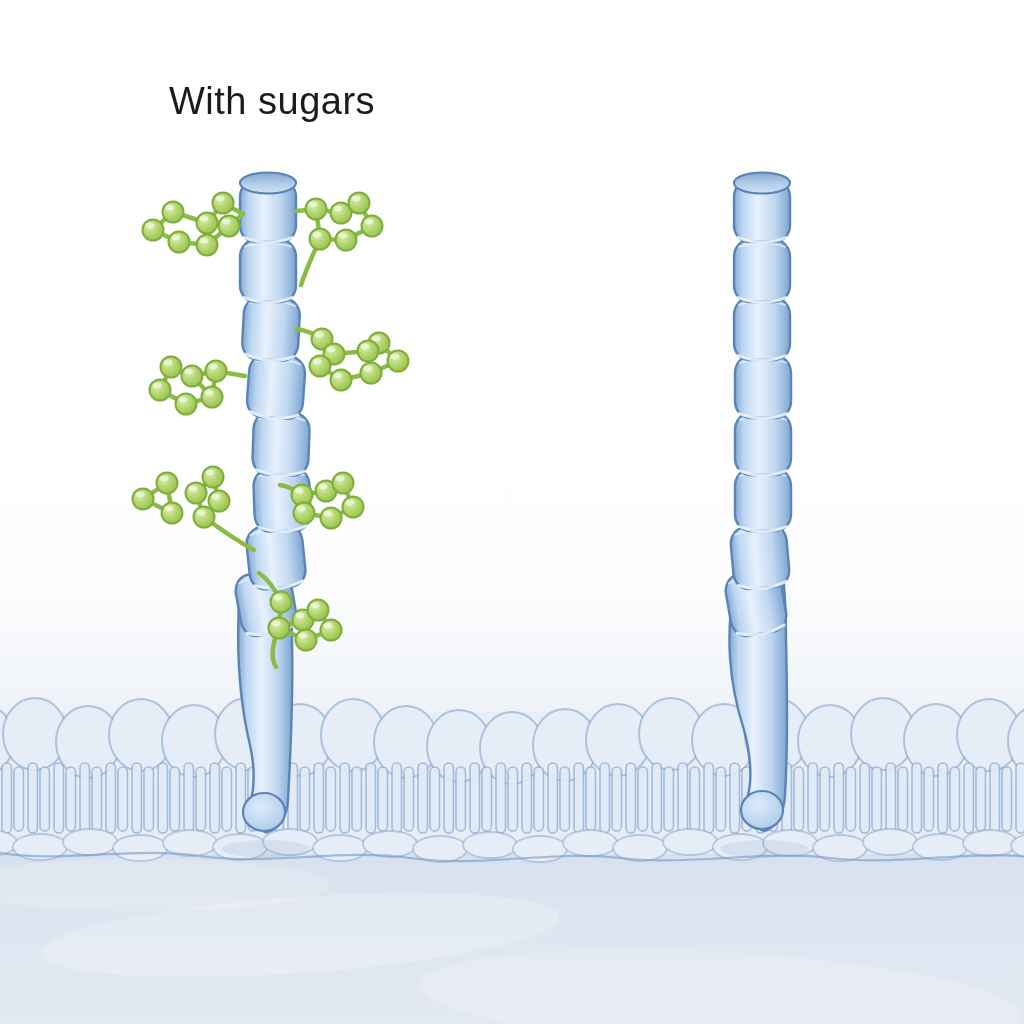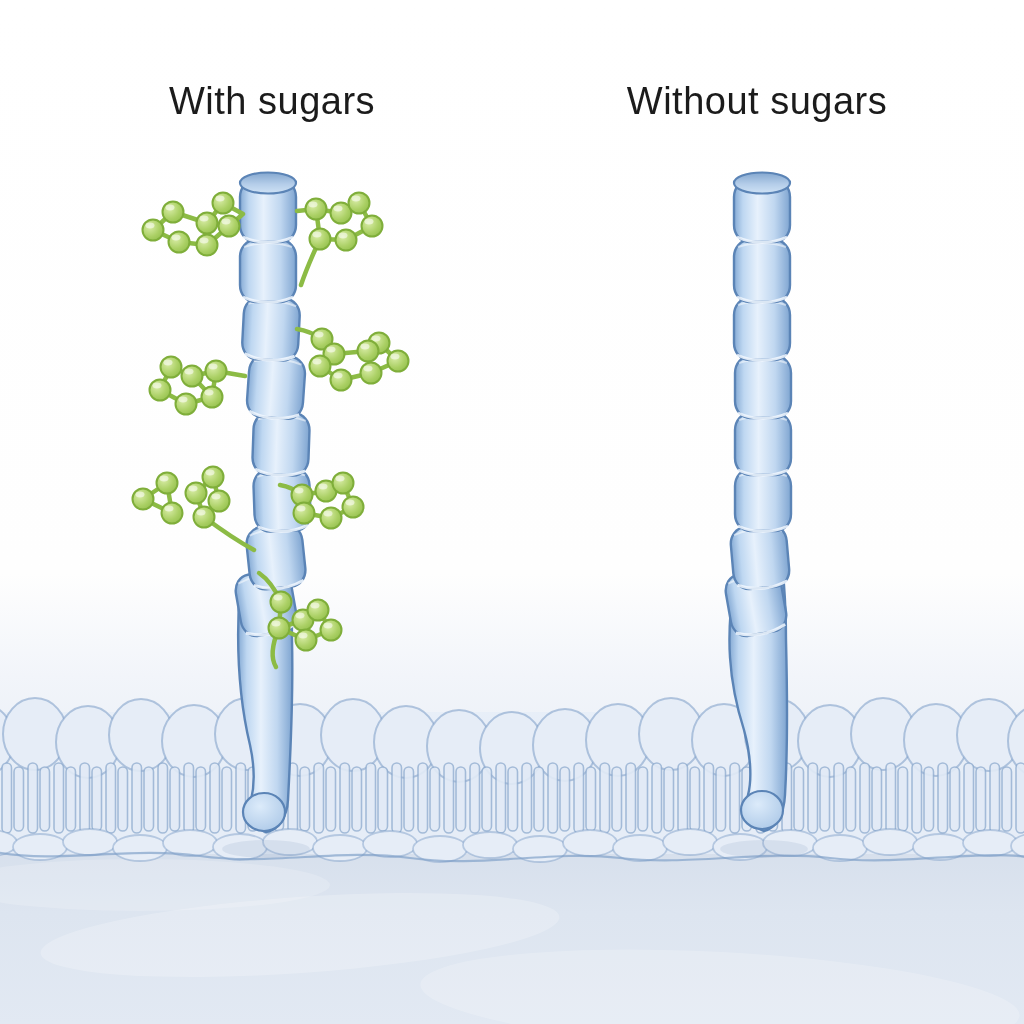--- a/index.html
+++ b/index.html
@@ -274,14 +274,13 @@
           <use href="#bead" x="279" y="628"></use>
         <use href="#bead" x="303" y="620"></use>
           <use href="#bead" x="318" y="610"></use>
         <use href="#bead" x="331" y="630"></use>
           <use href="#bead" x="306" y="640"></use>
       </g>
     </g>
   </svg>
 
   <div class="panel-title left">With sugars</div>
-  <div class="panel-title right">Without sugars</div>
 </div>
 
 </body></html>

